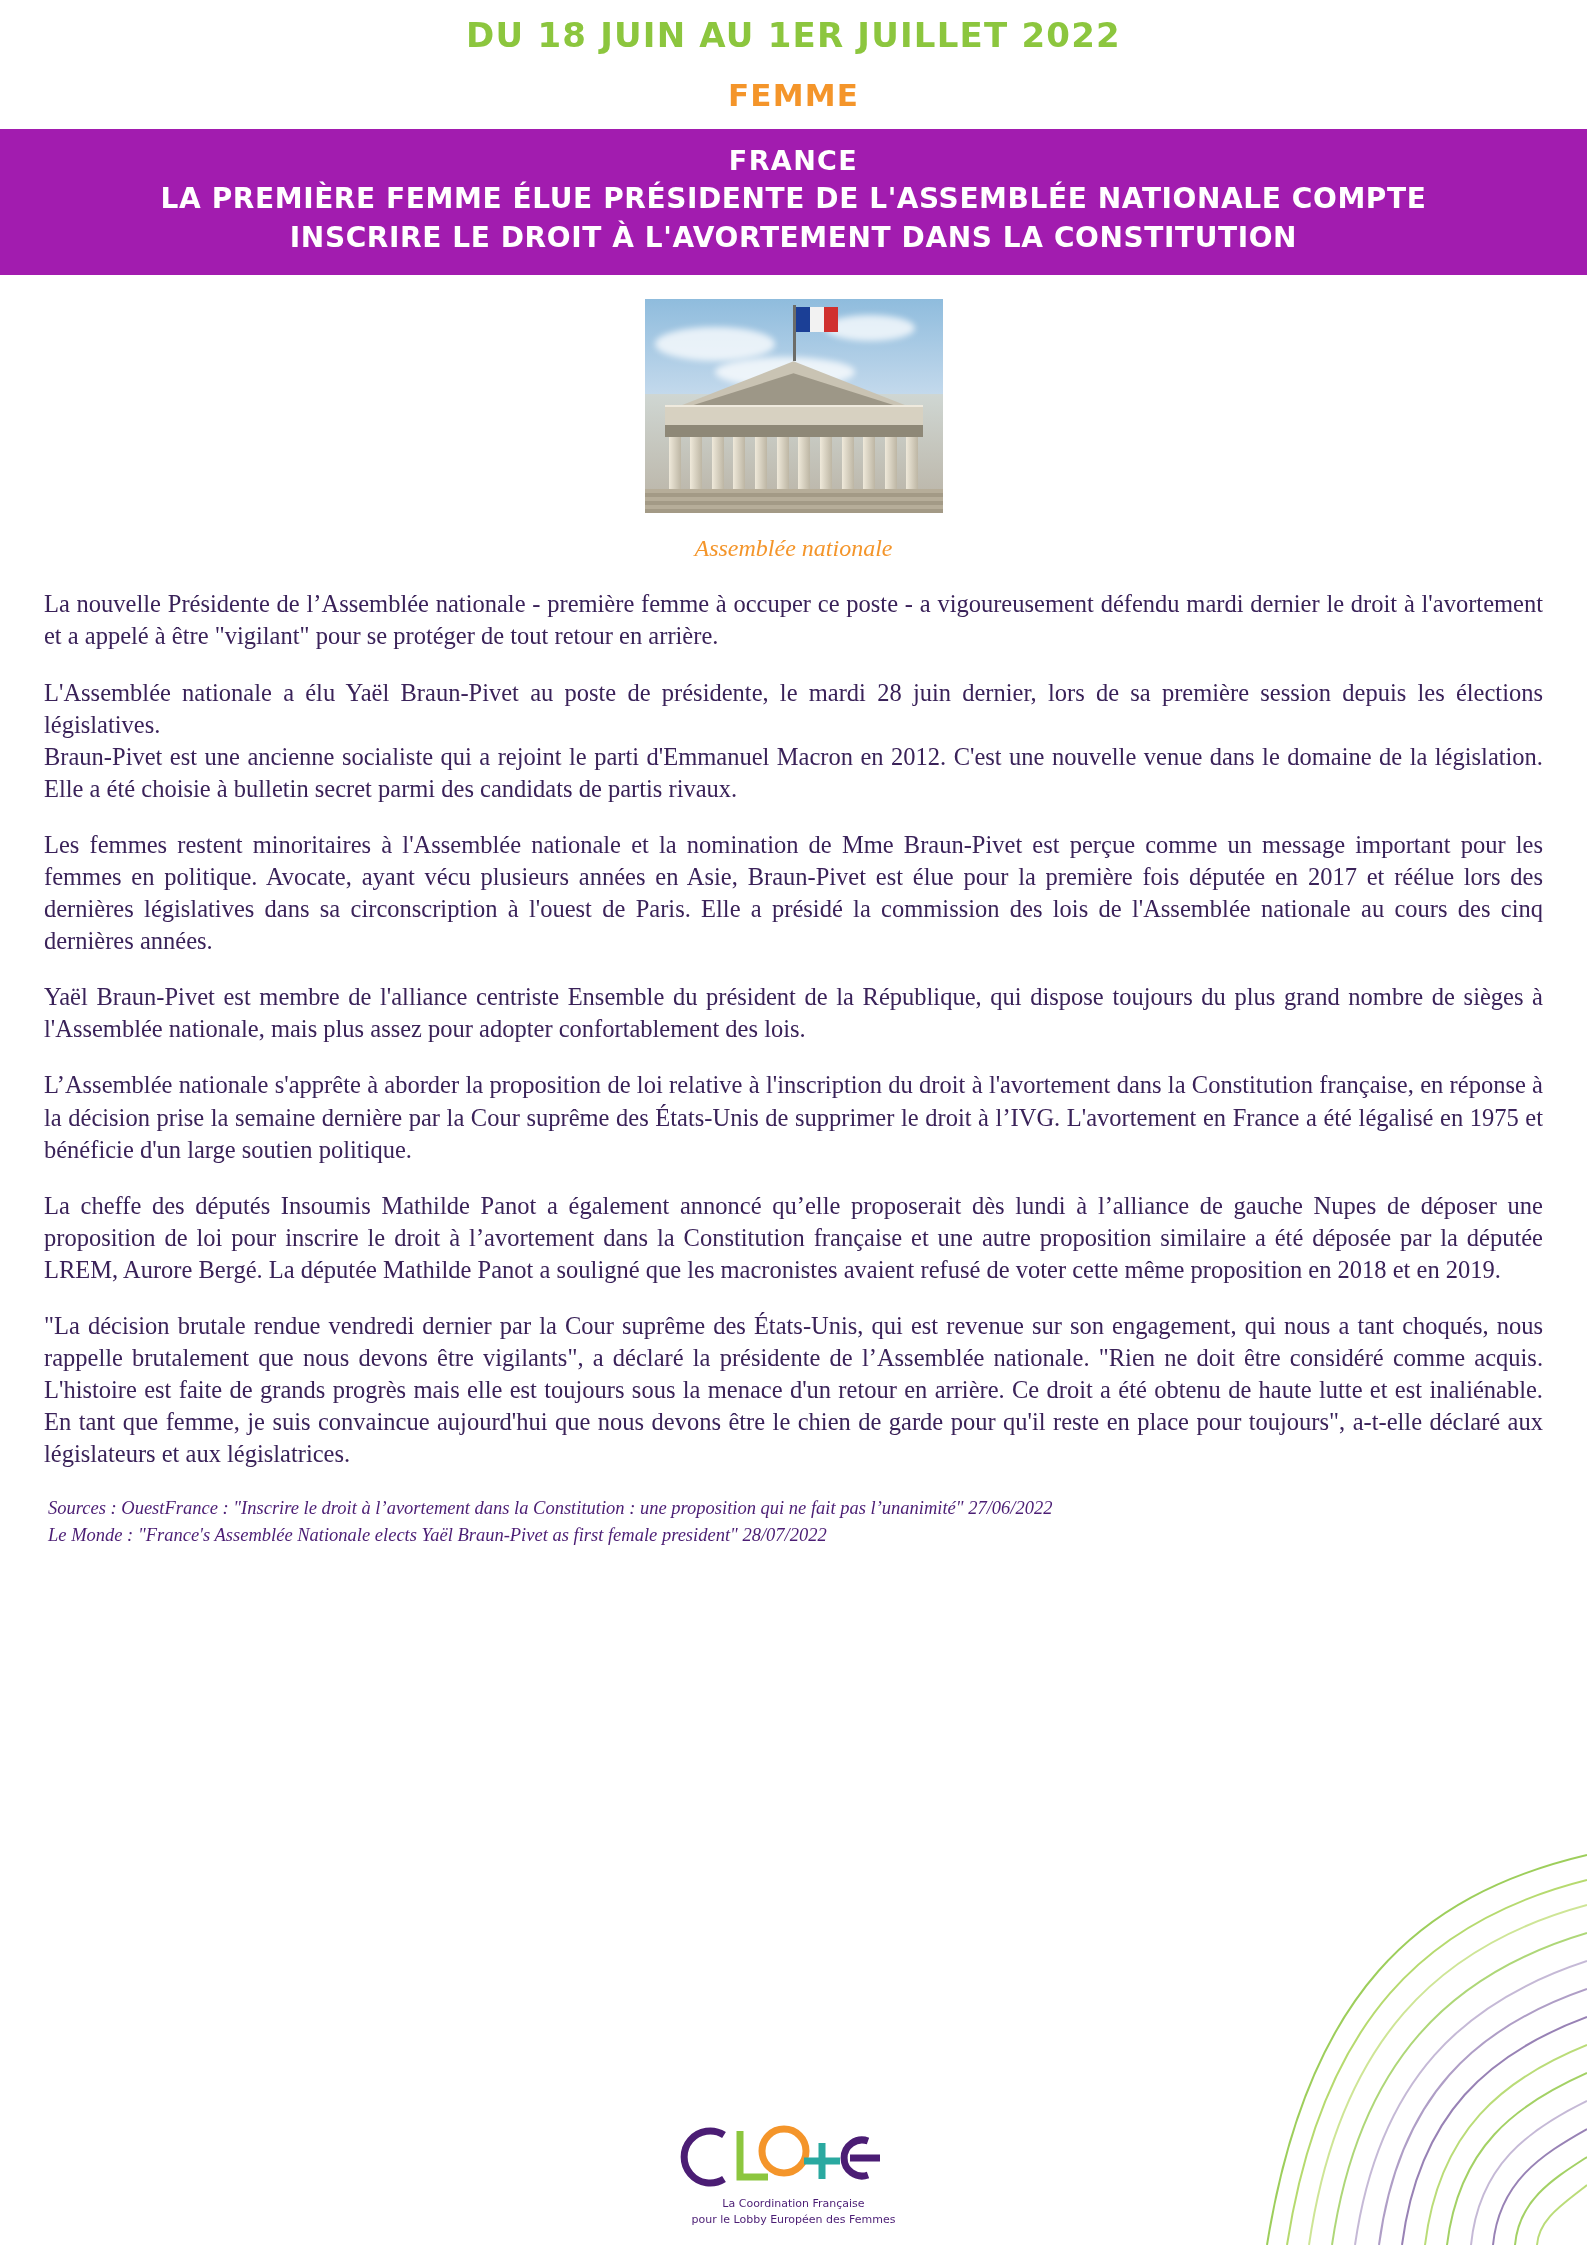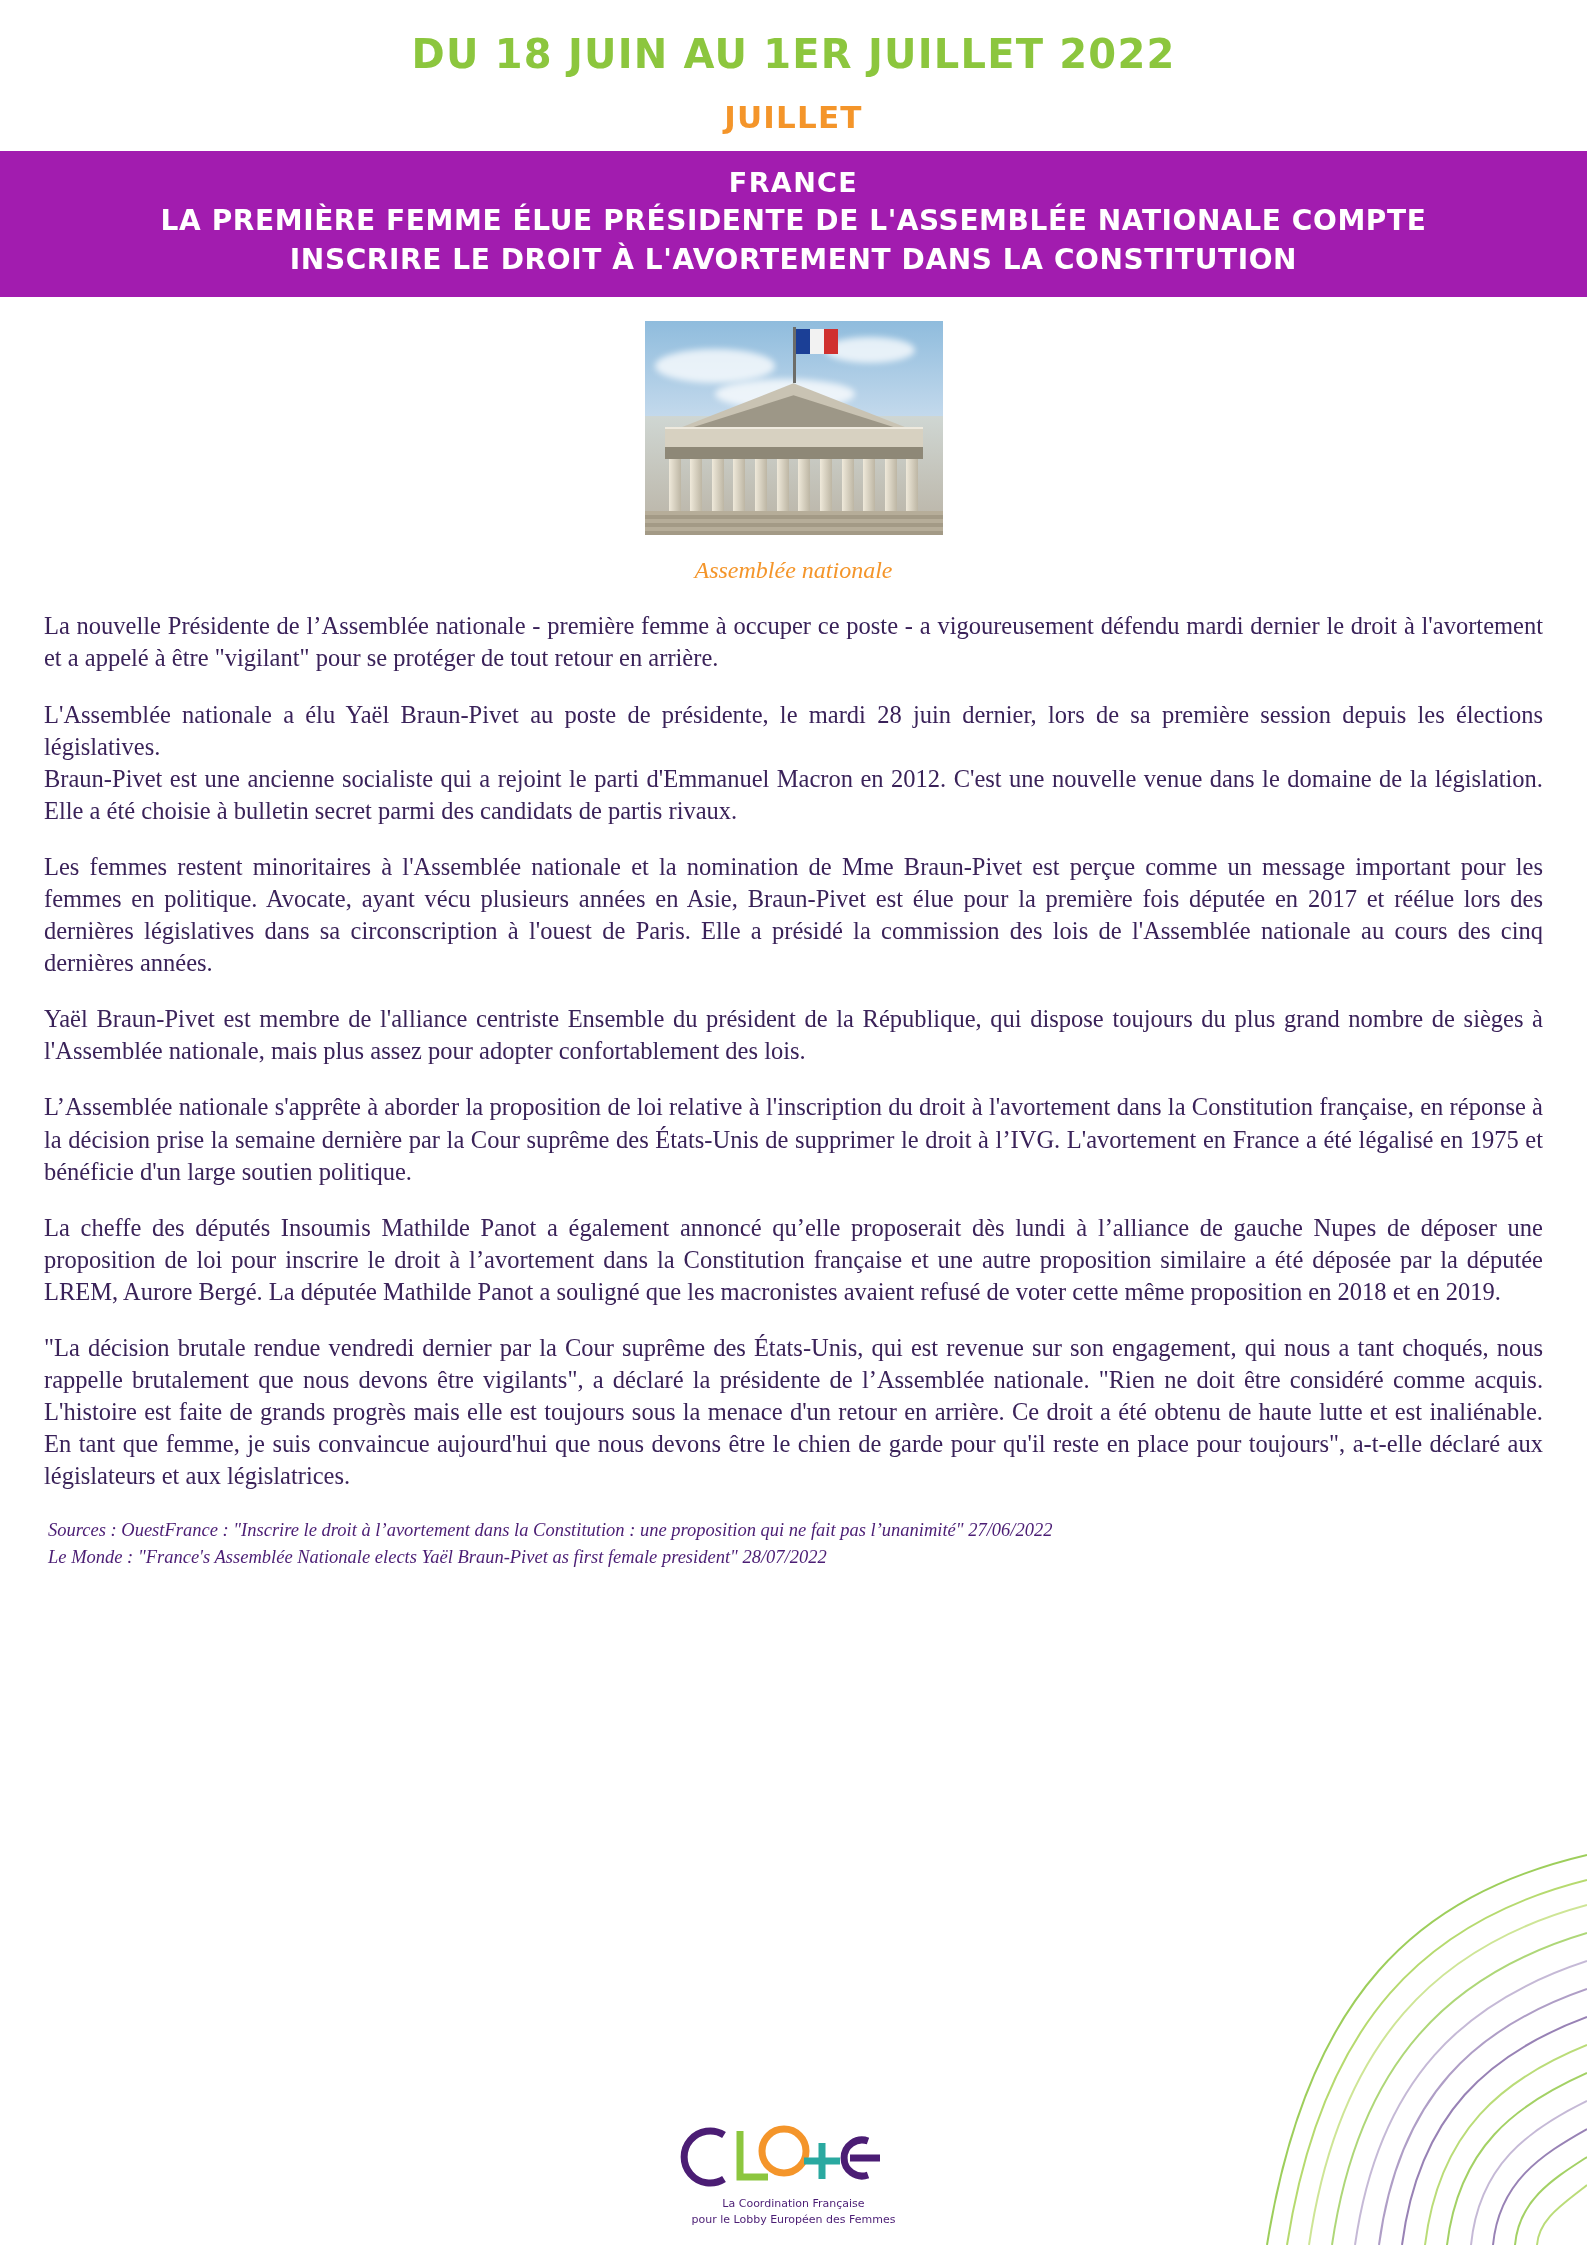--- a/index.html
+++ b/index.html
@@ -31,24 +31,24 @@
     font-family: "DejaVu Sans", sans-serif;
     font-weight: bold;
     font-size: 47px;
     letter-spacing: 1.5px;
     color: #4b1d74;
     line-height: 1.08;
   }
   .masthead .subtitle {
     font-family: "DejaVu Sans", sans-serif;
     font-weight: bold;
-    font-size: 40px;
+    font-size: 34px;
     letter-spacing: 1.2px;
     color: #8cc63e;
-    margin-top: 25px;
+    margin-top: 9px;
   }
   .masthead .region {
     font-family: "DejaVu Sans", sans-serif;
     font-weight: bold;
     font-size: 31px;
     letter-spacing: 1.2px;
     color: #f4952a;
     margin-top: 22px;
     margin-bottom: 16px;
   }
@@ -234,21 +234,21 @@
     margin-top: 2px;
   }
 </style>
 </head>
 <body>
 
 <div class="page">
 
   <div class="masthead">
     <div class="subtitle">DU 18 JUIN AU 1ER JUILLET 2022</div>
-    <div class="region">JUILLET</div>
+    <div class="region">FEMME</div>
   </div>
 
   <div class="banner">
     <div class="country">FRANCE</div>
     <div class="headline">LA PREMIÈRE FEMME ÉLUE PRÉSIDENTE DE L'ASSEMBLÉE NATIONALE COMPTE</div>
     <div class="headline">INSCRIRE LE DROIT À L'AVORTEMENT DANS LA CONSTITUTION</div>
   </div>
 
   <div class="photo-wrap">
     <div class="photo">

